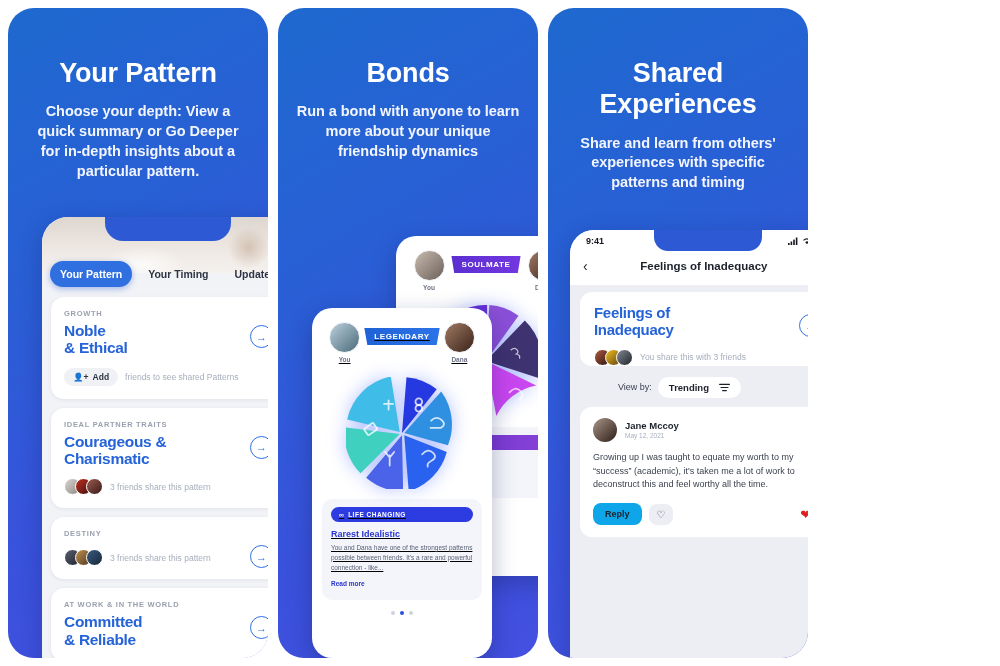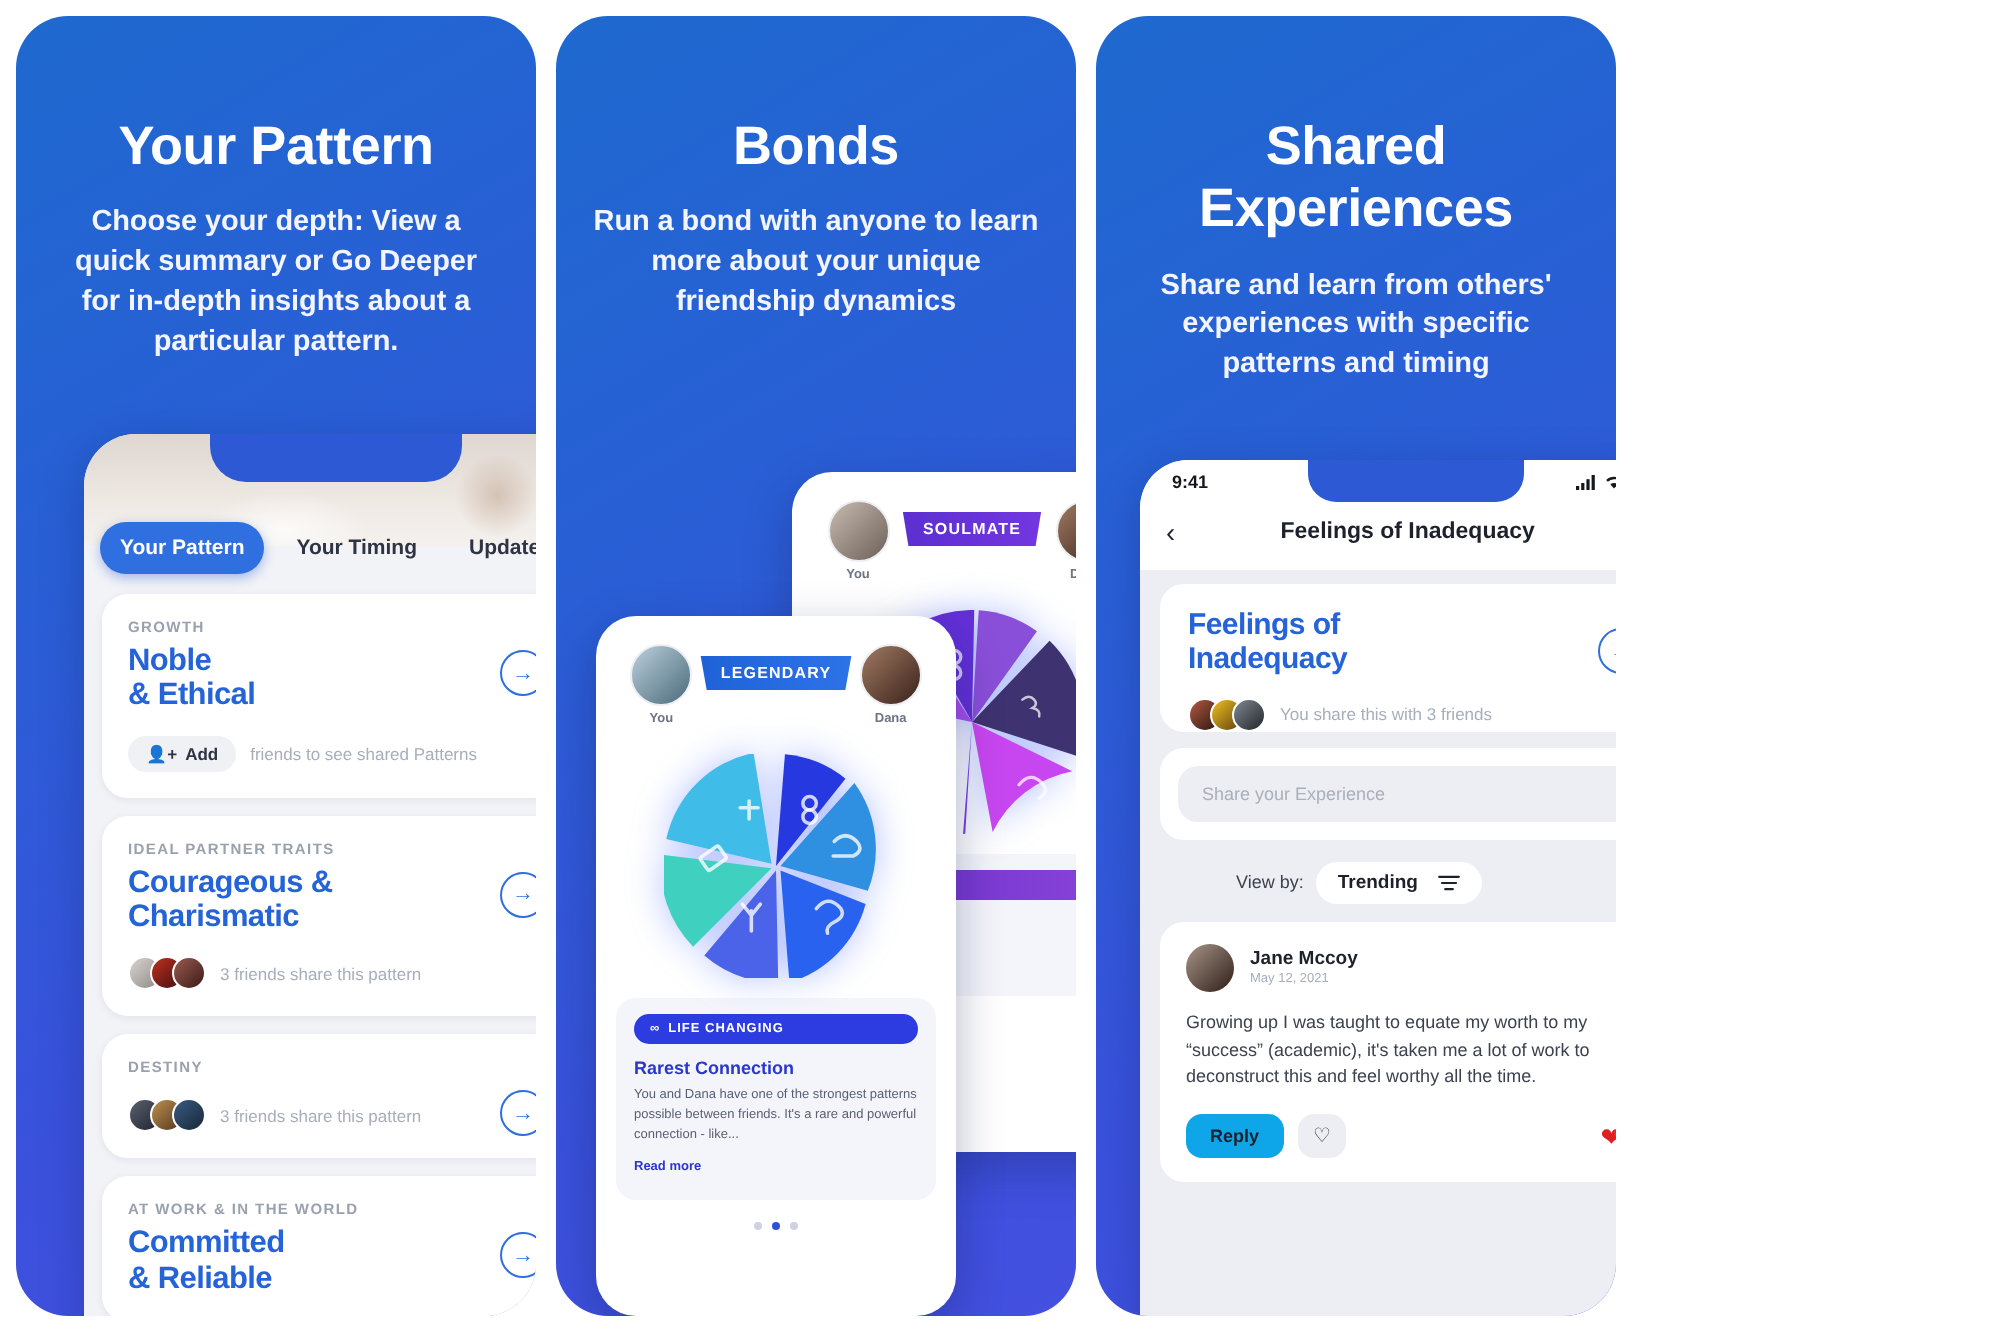--- a/index.html
+++ b/index.html
@@ -68,23 +68,23 @@
   .pcard .row { margin-top: 11px; display:flex; align-items:center; gap: 7px; }
   .pcard .note { font-size: 8.5px; color:#a7aebb; }
   .addbtn { display:flex; align-items:center; gap:4px; background:#eff1f5; border-radius: 11px; padding: 4px 9px;
             font-size: 8.5px; font-weight: 700; color:#2e3442; }
   .avs { display:flex; }
   .avs i { display:block; width:17px; height:17px; border-radius:50%; border:1.6px solid #fff; margin-left:-6px; }
   .avs i:first-child { margin-left:0; }
 
   
   .phone2 {
-    position:absolute; left: 20px; top: 300px; width: 180px; height: 350px;
+    position:absolute; left: 34px; top: 300px; width: 180px; height: 350px;
     background:#fff; border-radius: 20px; box-shadow: 0 8px 24px rgba(10,20,70,.3);
-    overflow:hidden; z-index: 3;
+    overflow:hidden; z-index: 3; text-decoration: underline;
   }
   .phone2b {
     position:absolute; left: 118px; top: 228px; width: 180px; height: 340px;
     background:#fff; border-radius: 20px; box-shadow: 0 8px 24px rgba(10,20,70,.28);
     overflow:hidden; z-index: 2;
   }
   .bondtop { display:flex; align-items:flex-start; justify-content:space-between; padding: 14px 13px 0; }
   .pers { text-align:center; width: 40px; }
   .pers .av { width: 31px; height:31px; border-radius:50%; margin: 0 auto; border: 1.5px solid #eceef3; }
   .pers .nm { margin-top:3px; font-size:6.5px; color:#6d7485; font-weight:700; }
@@ -310,21 +310,21 @@
             </g>
           </g>
         </svg>
       </div>
 
       <div class="infobox">
         <div class="pillbar">
           <span>∞</span>
           <span>LIFE CHANGING</span>
         </div>
-        <h4>Rarest Connection</h4>
+        <h4>Rarest Idealistic</h4>
         <p>You and Dana have one of the strongest patterns possible between friends. It's a rare and powerful connection - like...</p>
         <a>Read more</a>
       </div>
 
       <div class="dots">
         <i></i>
         <i class="on"></i>
         <i></i>
       </div>
     </div>
@@ -370,23 +370,20 @@
         <div class="row">
           <div class="avs">
             <i style="background:linear-gradient(135deg,#b05a40,#2a1410)"></i>
             <i style="background:linear-gradient(135deg,#f0c020,#604010)"></i>
             <i style="background:linear-gradient(135deg,#808890,#22262c)"></i>
           </div>
           <div class="note">You share this with 3 friends</div>
         </div>
       </div>
 
-      <div class="shbox">
-        <div class="shinput">Share your Experience</div>
-      </div>
 
       <div class="viewby">
         <div class="lbl">View by:</div>
         <div class="sel">
           <span>Trending</span>
           <svg width="11" height="9" viewBox="0 0 11 9">
               <path d="M0.6 1.4h9.8M2 4.5h7M3.6 7.6h3.8" stroke="#1d212b" stroke-width="1.1" stroke-linecap="round"></path>
             </svg>
         </div>
         <div class="sp"></div>

